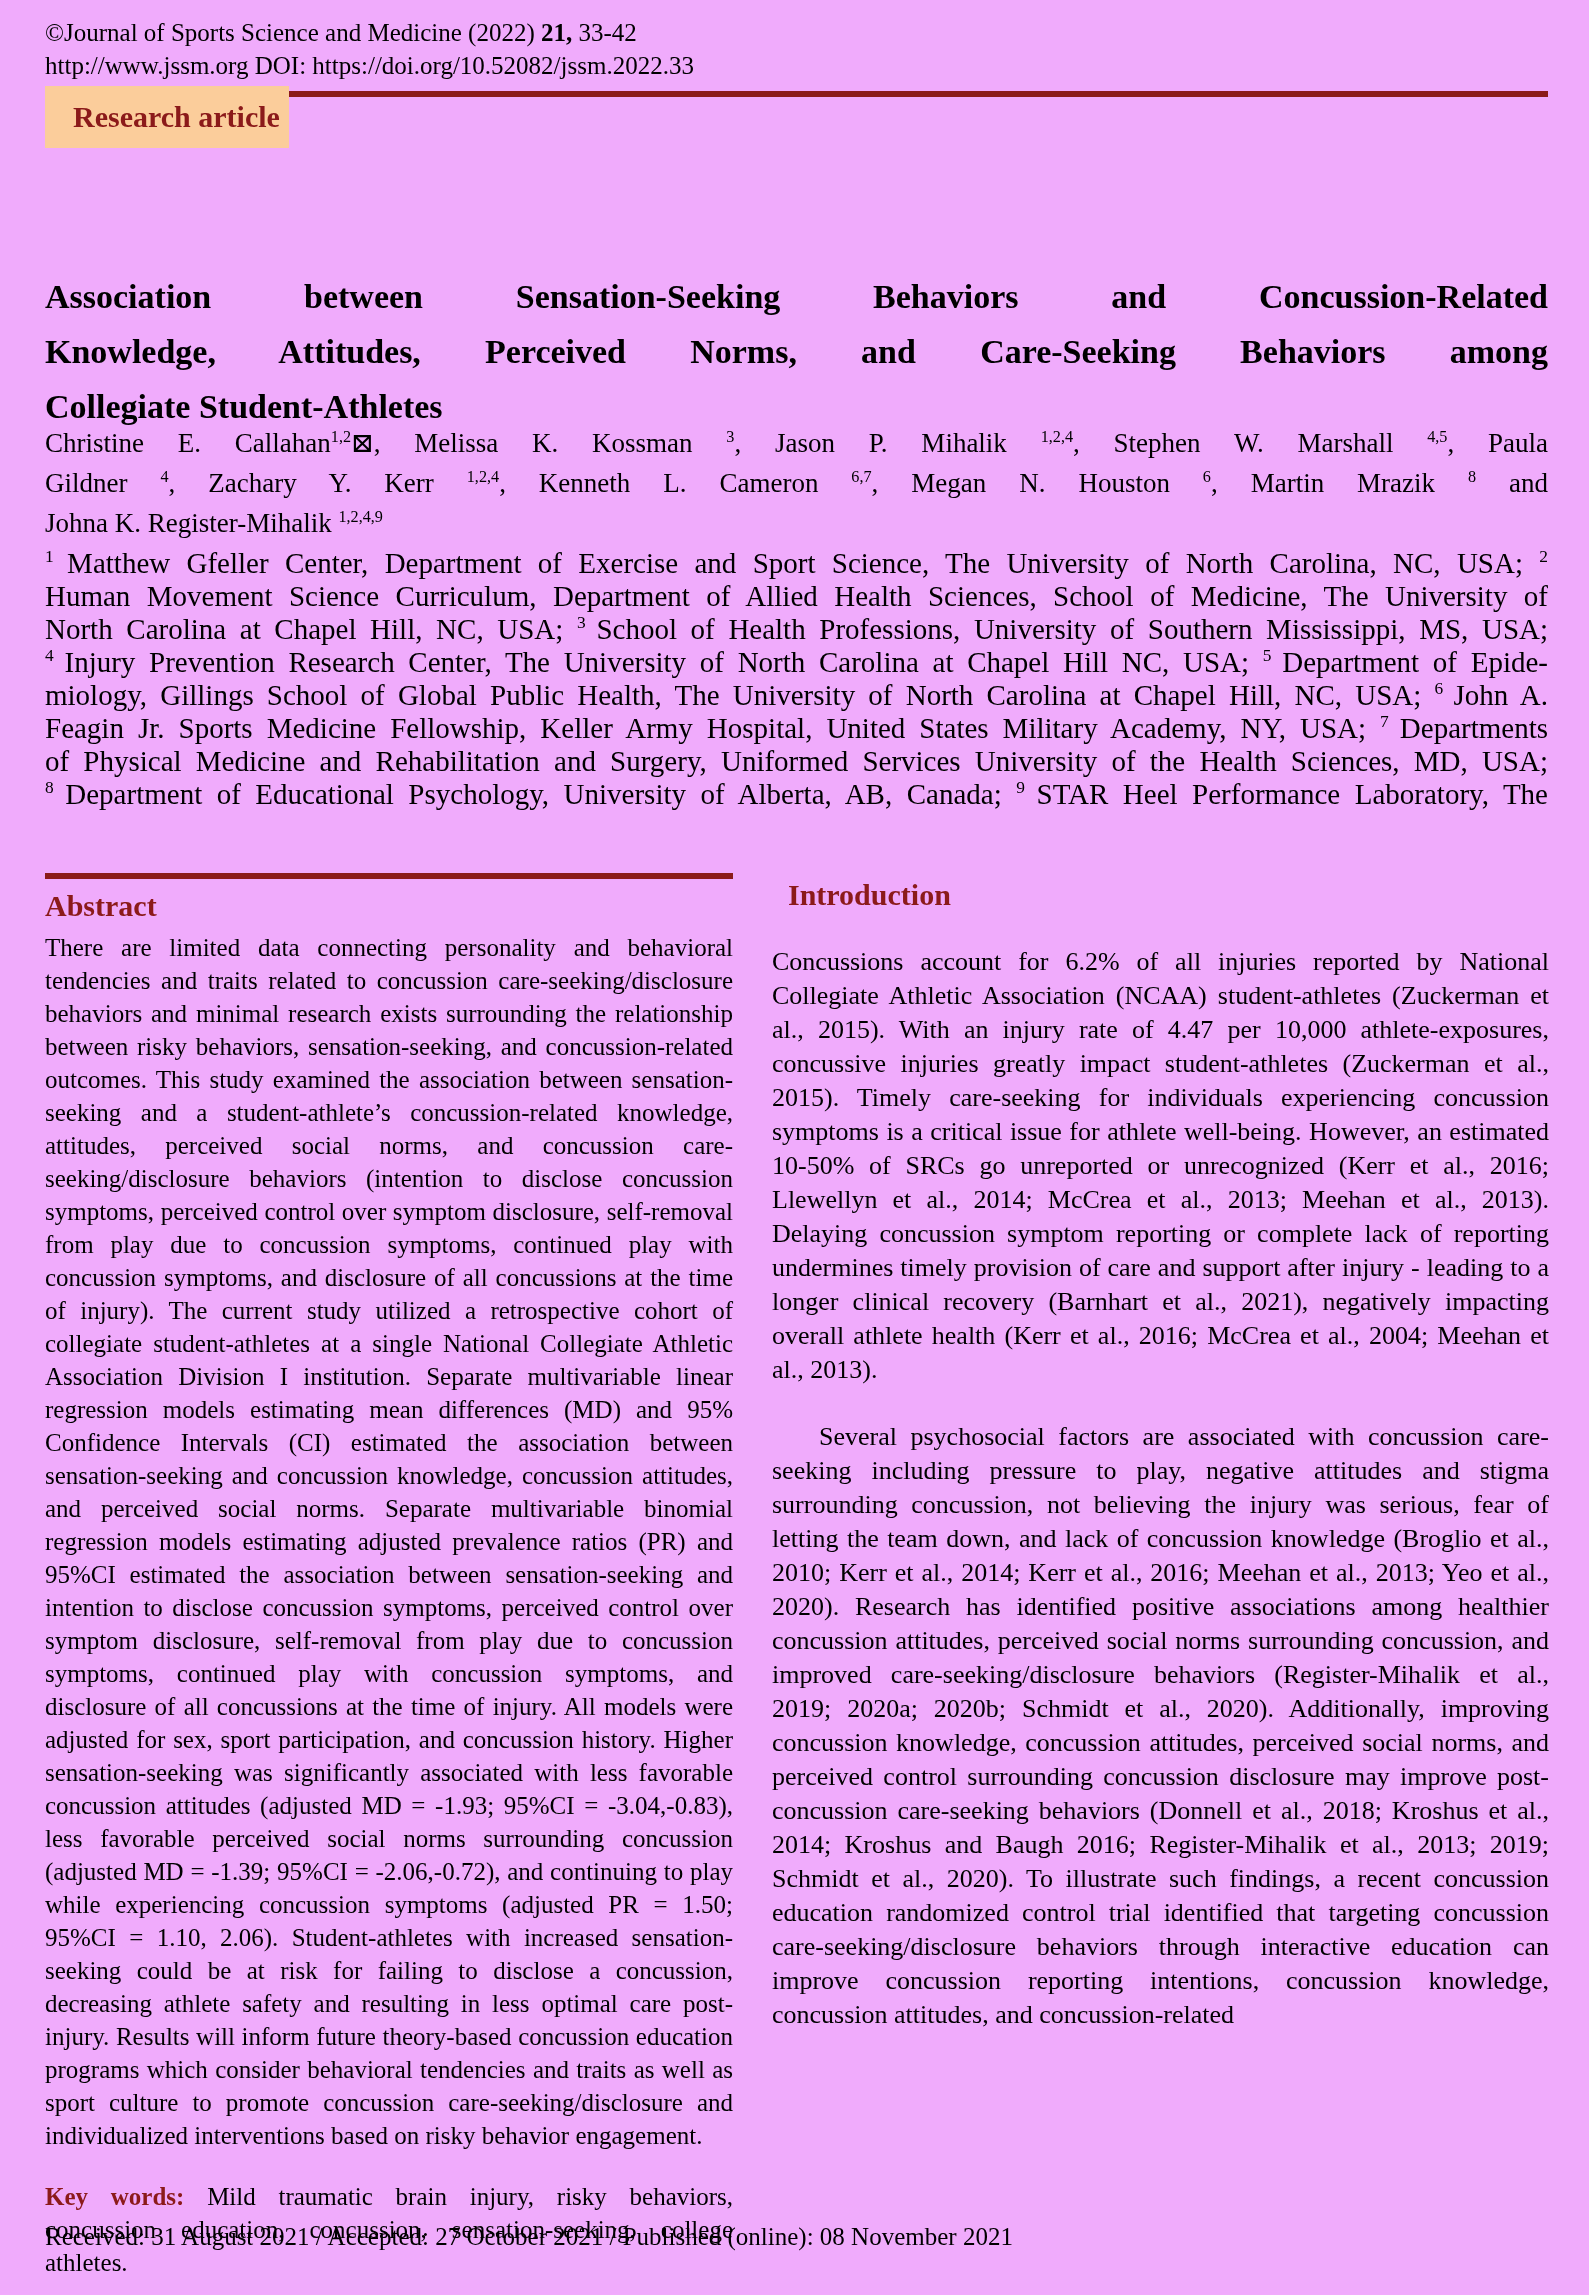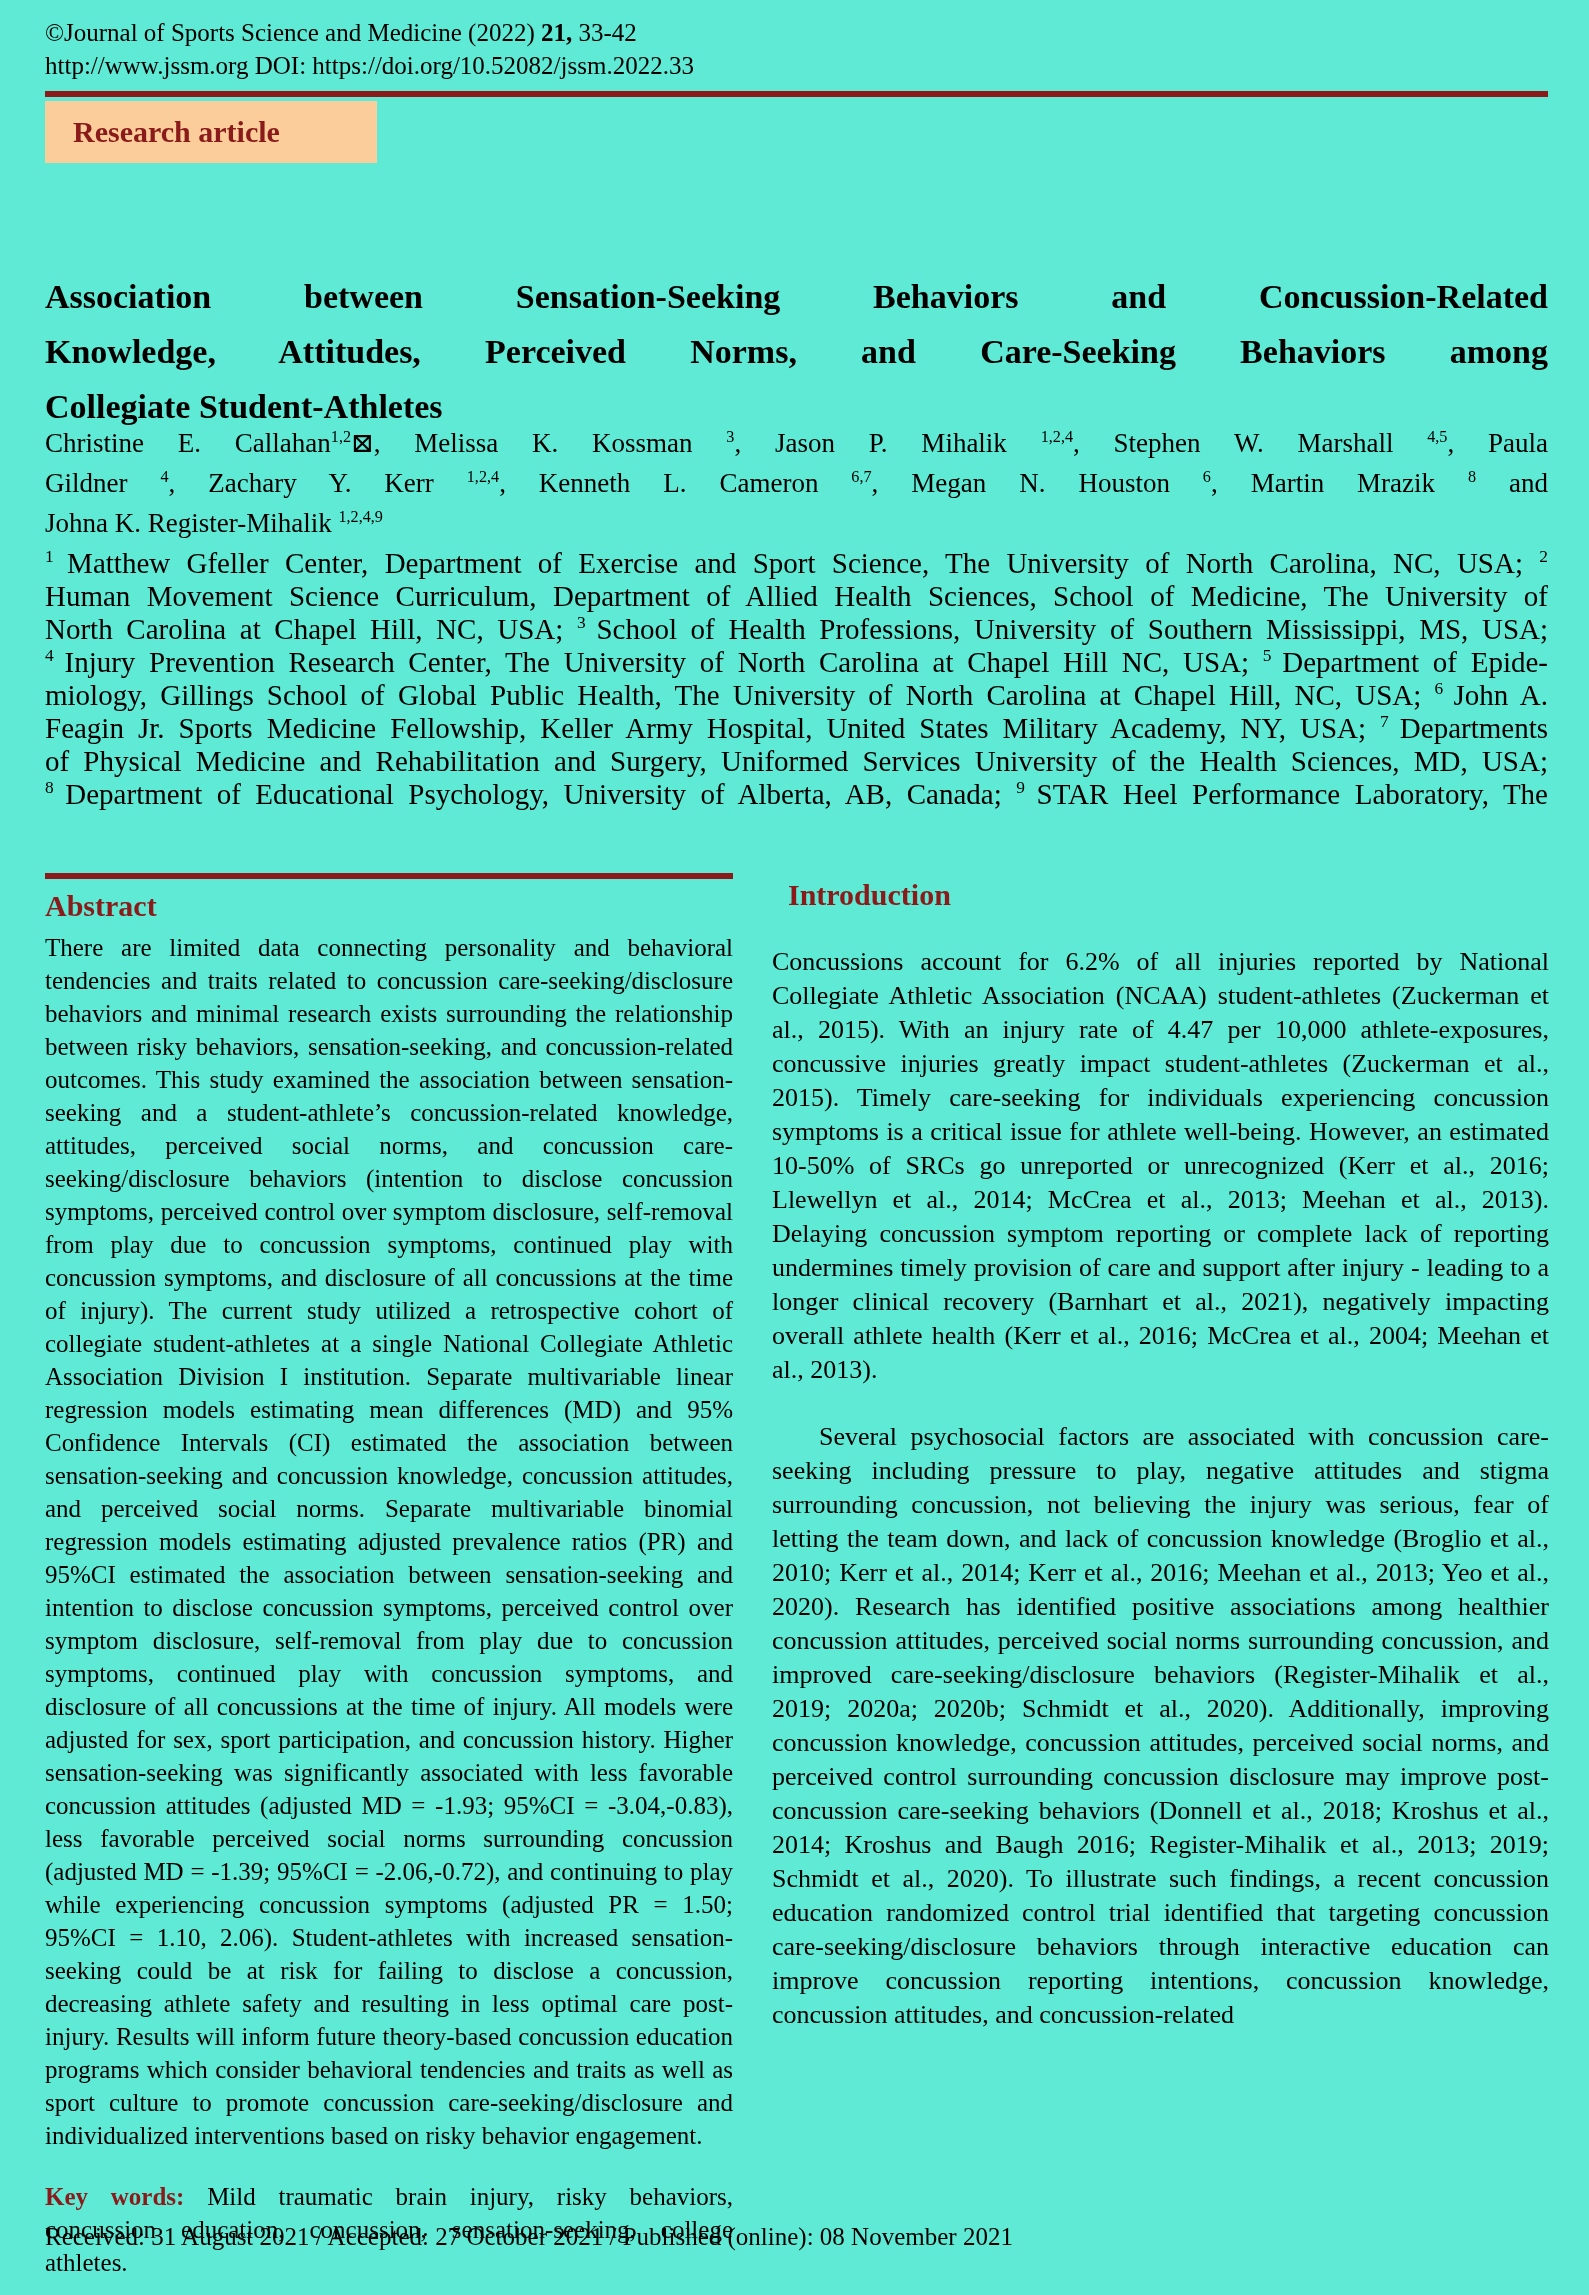--- a/index.html
+++ b/index.html
@@ -3,31 +3,31 @@
 <meta charset="utf-8">
 <style>
   :root{
     --accent:#8b1a1a;
     --badge-bg:#fbcd9b;
   }
   html,body{margin:0;padding:0;background:#ffffff;}
   .page{
     position:relative;
     width:1590px;height:2295px;
-    background:#5eead4;color:#000;
+    background:#f0abfc;color:#000;
     font-family:"Liberation Serif","DejaVu Serif",serif;
     overflow:hidden;
   }
   sup{font-size:0.6em;line-height:0;vertical-align:super;}
   .jl{text-align:justify;text-align-last:justify;}
 
   .header{position:absolute;top:15.6px;left:45px;right:42px;font-size:25px;line-height:33px;}
   .rule{background:var(--accent);height:5.7px;}
   .header-rule{position:absolute;top:91px;left:45px;right:42px;}
-  .badge{position:absolute;top:101px;left:45px;width:332px;height:62px;background:var(--badge-bg);}
+  .badge{position:absolute;top:86px;left:45px;width:244px;height:62px;background:var(--badge-bg);}
   .badge-label{display:block;padding:13.5px 0 0 28px;font-size:30px;font-weight:bold;color:var(--accent);}
 
   .title{position:absolute;top:269px;left:45px;right:42px;font-size:34px;font-weight:bold;line-height:55px;}
   .authors{position:absolute;top:423px;left:45px;right:42px;font-size:27px;font-weight:normal;line-height:40px;}
   .affiliations{position:absolute;top:547px;left:45px;right:42px;font-size:29px;line-height:33px;}
 
   .col-left{position:absolute;top:873px;left:45px;width:688px;}
   .col-right{position:absolute;top:878px;left:772px;width:777px;height:1344px;overflow:hidden;}
 
   .section-heading{font-size:30px;font-weight:bold;color:var(--accent);margin-left:16px;}

